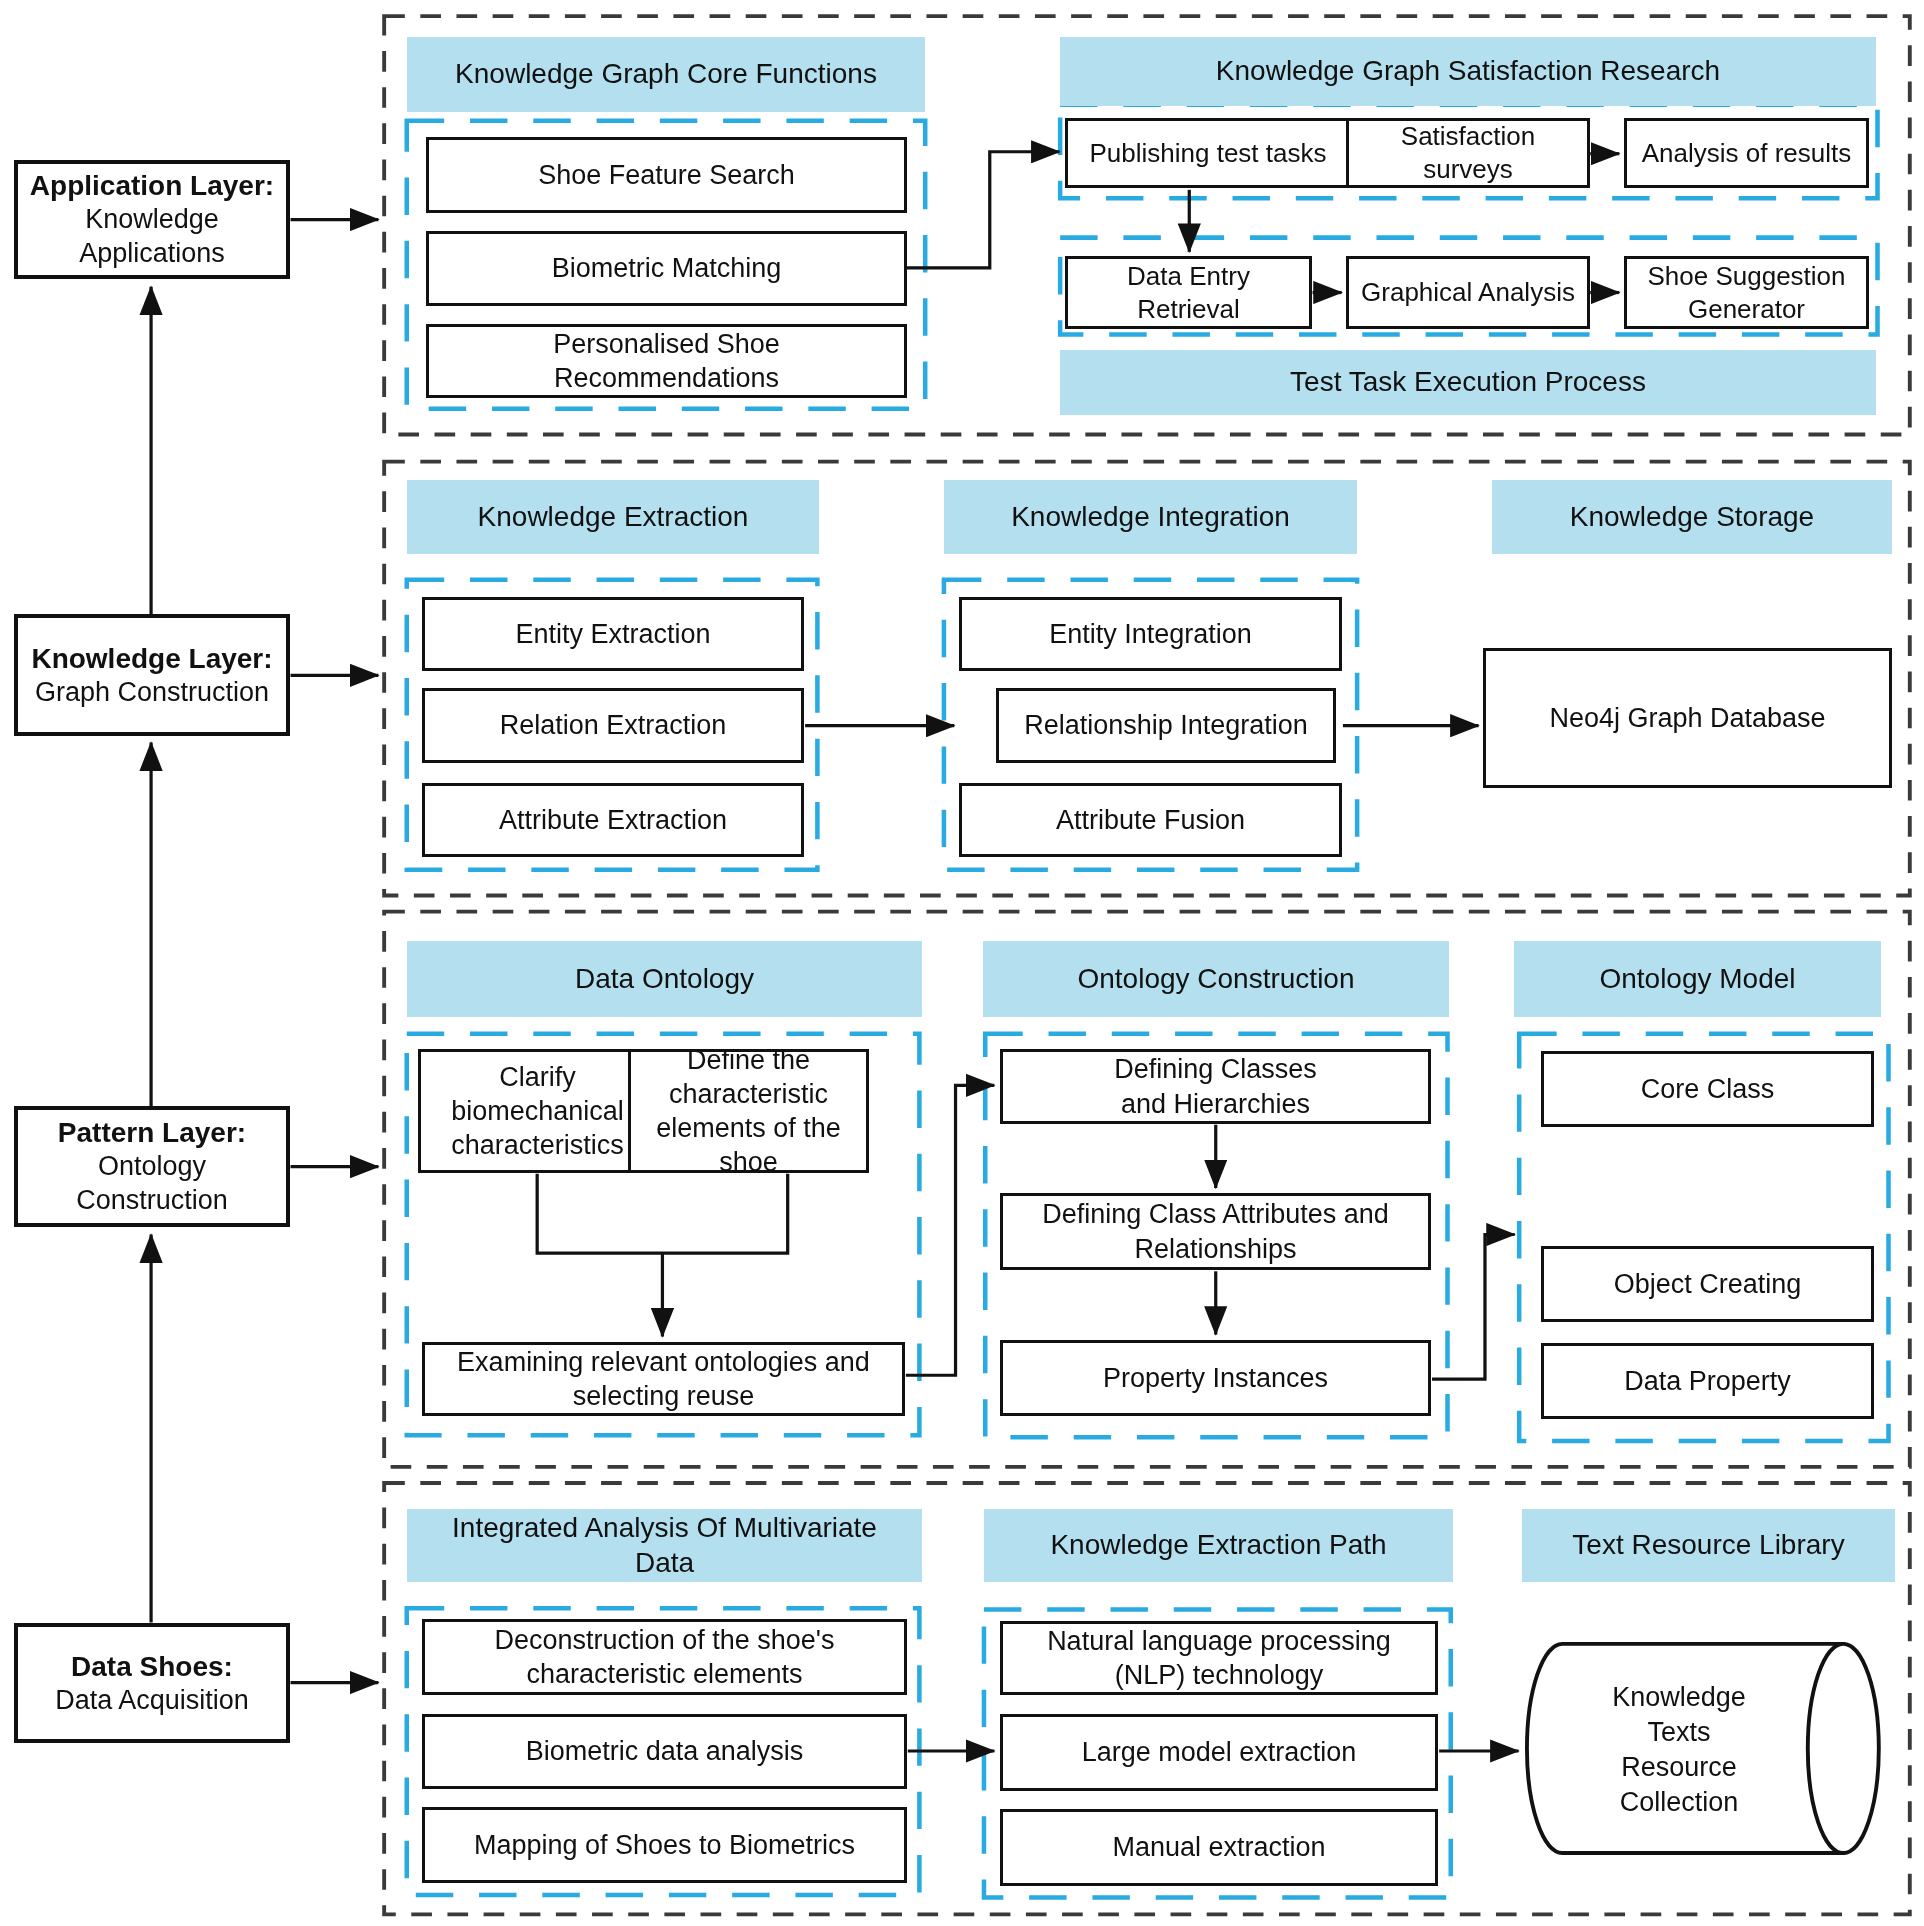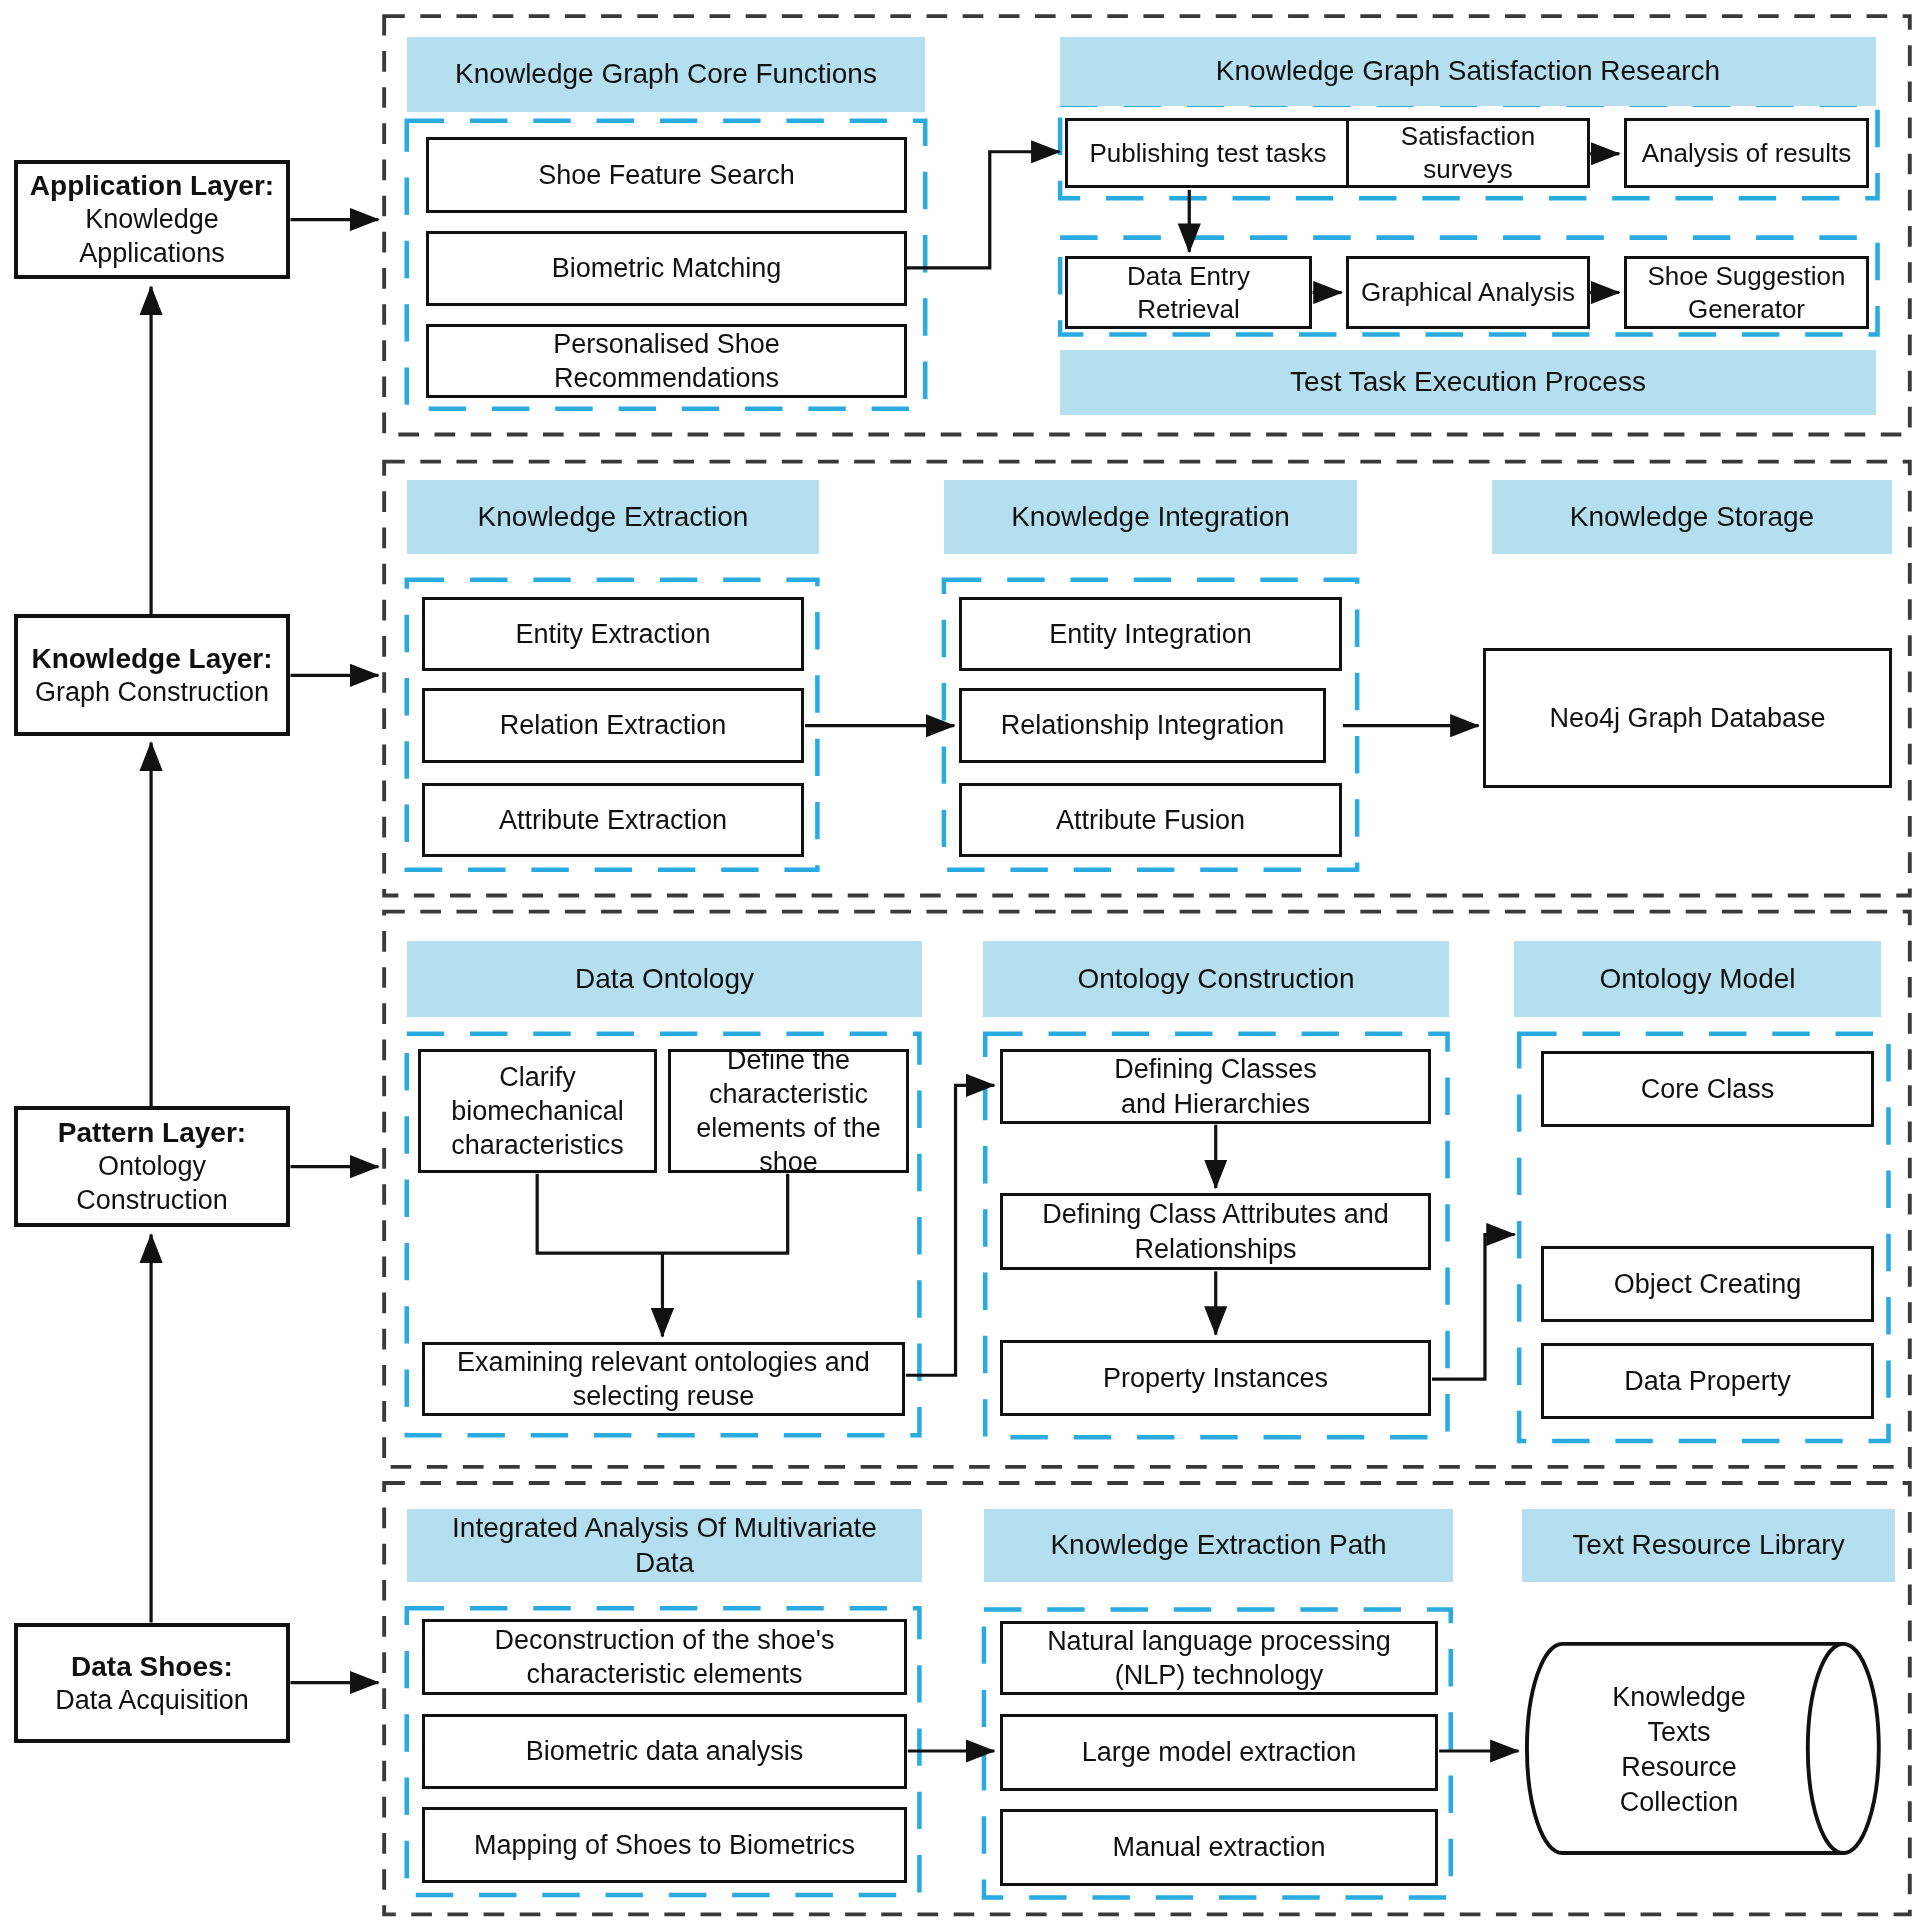--- a/index.html
+++ b/index.html
@@ -130,29 +130,29 @@
   <div class="abs box rowbox" style="left:1624px;top:256px;width:245px;height:73px;">Shoe Suggestion Generator</div>
   <div class="abs hdr" style="left:1060px;top:350px;width:816px;height:65px;">Test Task Execution Process</div>
 
   <div class="abs hdr" style="left:407px;top:480px;width:412px;height:74px;">Knowledge Extraction</div>
   <div class="abs box" style="left:422px;top:597px;width:382px;height:74px;">Entity Extraction</div>
   <div class="abs box" style="left:422px;top:688px;width:382px;height:75px;">Relation Extraction</div>
   <div class="abs box" style="left:422px;top:783px;width:382px;height:74px;">Attribute Extraction</div>
 
   <div class="abs hdr" style="left:944px;top:480px;width:413px;height:74px;">Knowledge Integration</div>
   <div class="abs box" style="left:959px;top:597px;width:383px;height:74px;">Entity Integration</div>
-  <div class="abs box" style="left:959px;top:688px;width:367px;height:75px;text-align:right;">Relationship Integration</div>
+  <div class="abs box" style="left:996px;top:688px;width:340px;height:75px;text-align:right;">Relationship Integration</div>
   <div class="abs box" style="left:959px;top:783px;width:383px;height:74px;">Attribute Fusion</div>
 
   <div class="abs hdr" style="left:1492px;top:480px;width:400px;height:74px;">Knowledge Storage</div>
   <div class="abs box" style="left:1483px;top:648px;width:409px;height:140px;">Neo4j Graph Database</div>
 
   <div class="abs hdr" style="left:407px;top:941px;width:515px;height:76px;">Data Ontology</div>
   <div class="abs box" style="left:418px;top:1049px;width:239px;height:124px;padding:0 7.7px;">Clarify biomechanical characteristics</div>
-  <div class="abs box" style="left:668px;top:1049px;width:241px;height:124px;padding:0 7.7px;">Define the characteristic elements of the shoe</div>
+  <div class="abs box" style="left:628px;top:1049px;width:241px;height:124px;padding:0 7.7px;">Define the characteristic elements of the shoe</div>
   <div class="abs box pad40" style="left:422px;top:1342px;width:483px;height:74px;">Examining relevant ontologies and selecting reuse</div>
 
   <div class="abs hdr" style="left:983px;top:941px;width:466px;height:76px;">Ontology Construction</div>
   <div class="abs box pad150" style="left:1000px;top:1049px;width:431px;height:75px;">Defining Classes and Hierarchies</div>
   <div class="abs box" style="left:1000px;top:1193px;width:431px;height:77px;">Defining Class Attributes and Relationships</div>
   <div class="abs box" style="left:1000px;top:1340px;width:431px;height:76px;">Property Instances</div>
 
   <div class="abs hdr" style="left:1514px;top:941px;width:367px;height:76px;">Ontology Model</div>
   <div class="abs box" style="left:1541px;top:1051px;width:333px;height:76px;">Core Class</div>
   <div class="abs box" style="left:1541px;top:1246px;width:333px;height:76px;">Object Creating</div>

